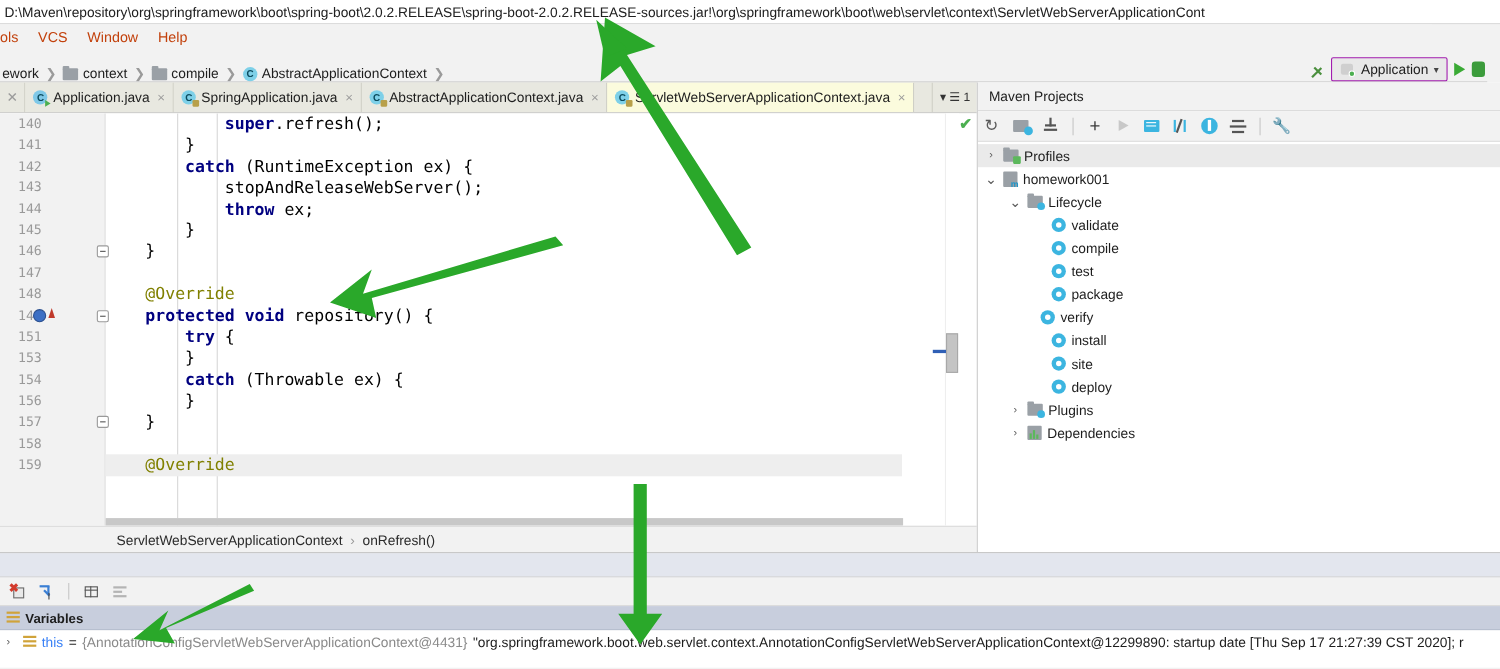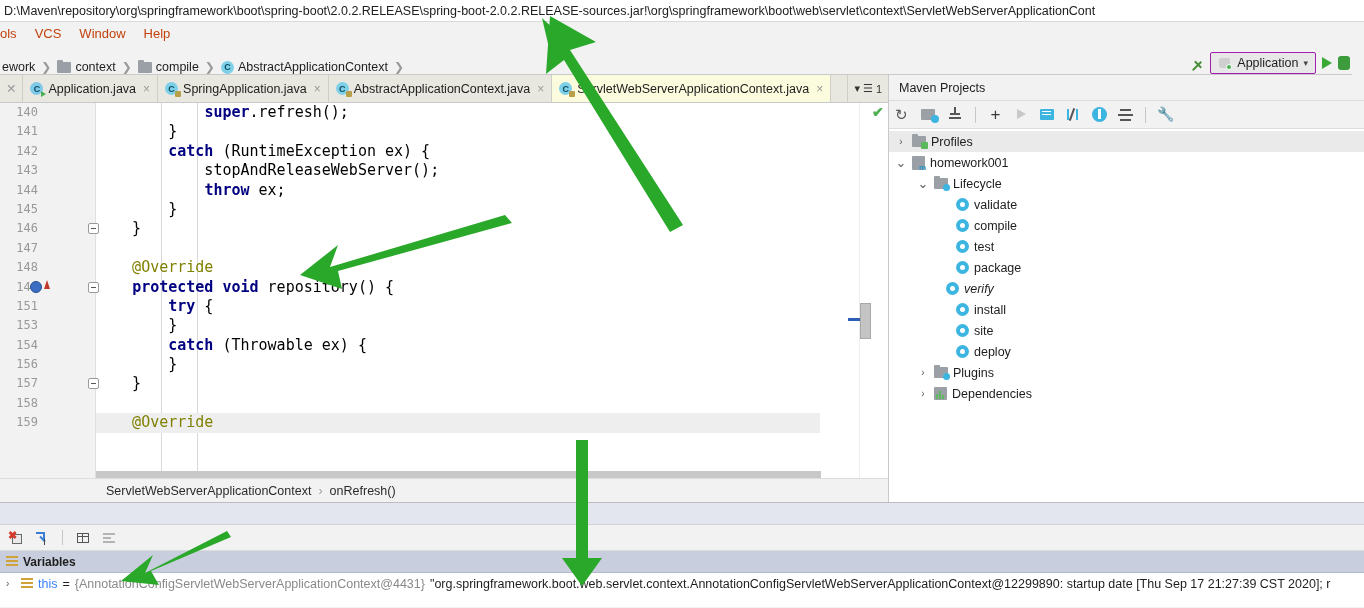--- a/index.html
+++ b/index.html
@@ -546,21 +546,21 @@
         <div class="trow" style="padding-left: 50px;">
           <span class="twisty"></span>
           <span class="gear"></span>
           <span>test</span>
         </div>
         <div class="trow" style="padding-left: 50px;">
           <span class="twisty"></span>
           <span class="gear"></span>
           <span>package</span>
         </div>
-        <div class="trow" style="padding-left: 40px; font-style: italic;">
+        <div class="trow" style="padding-left: 40px;">
           <span class="twisty"></span>
           <span class="gear"></span>
           <span>verify</span>
         </div>
         <div class="trow" style="padding-left: 50px;">
           <span class="twisty"></span>
           <span class="gear"></span>
           <span>install</span>
         </div>
         <div class="trow" style="padding-left: 50px;">

